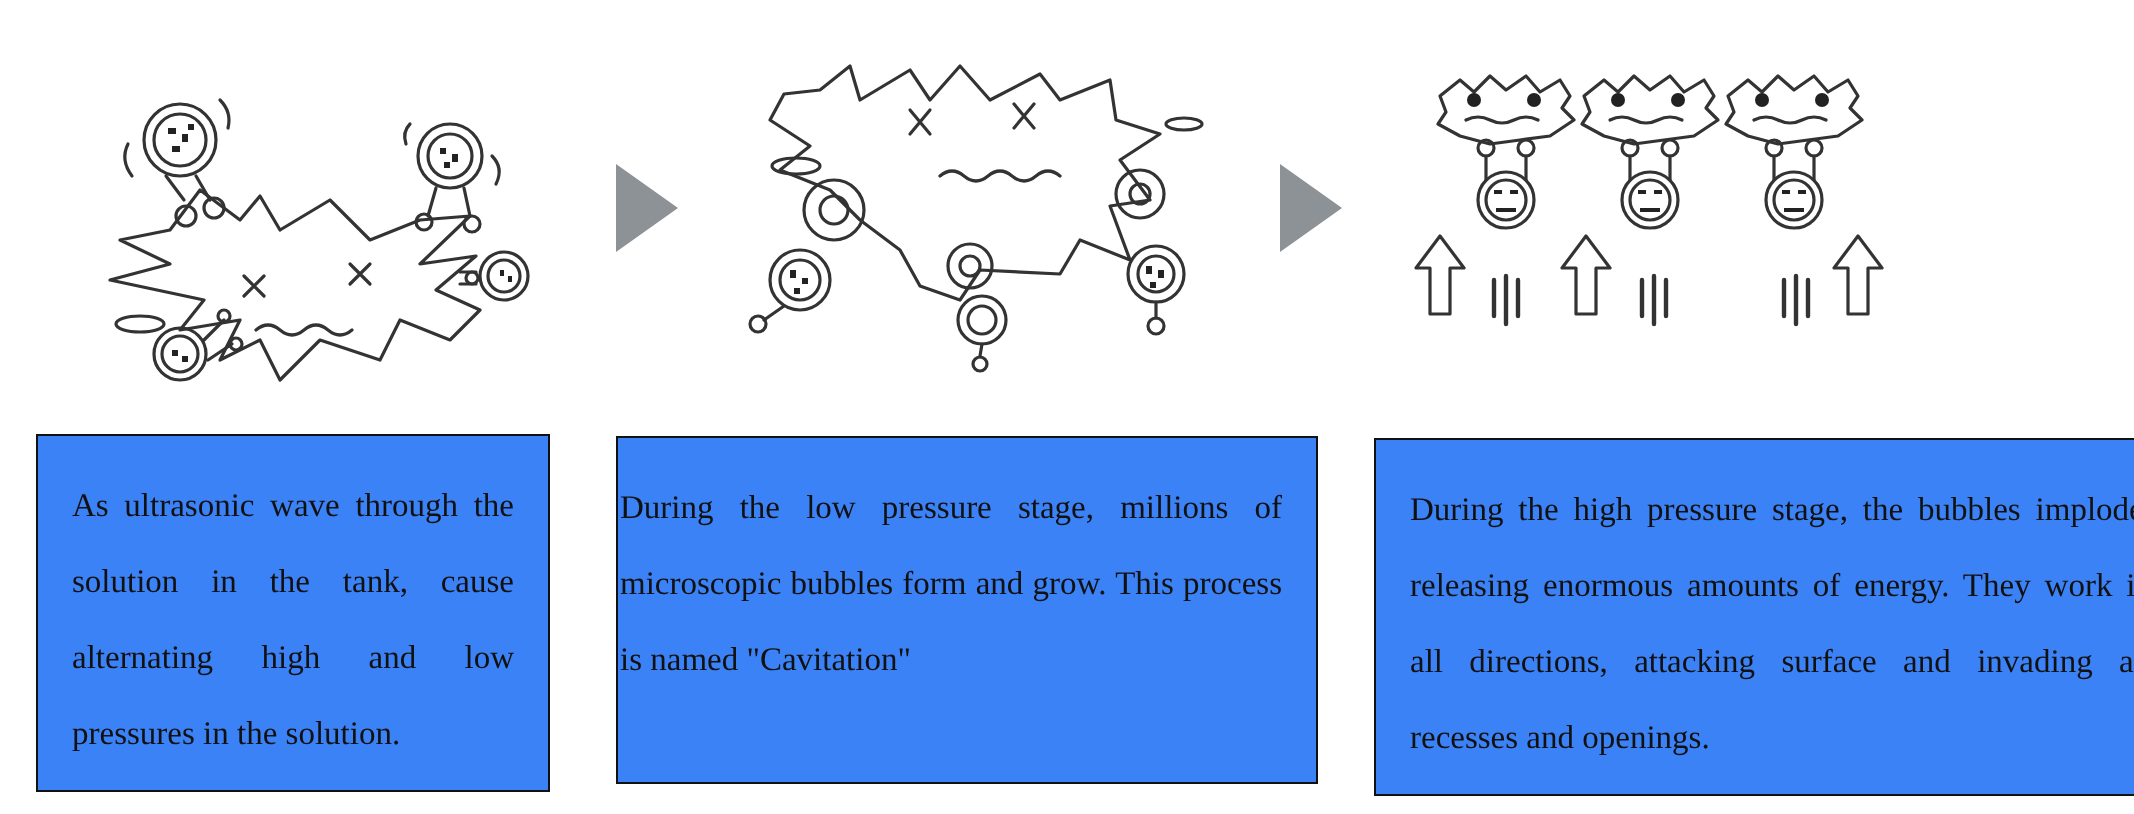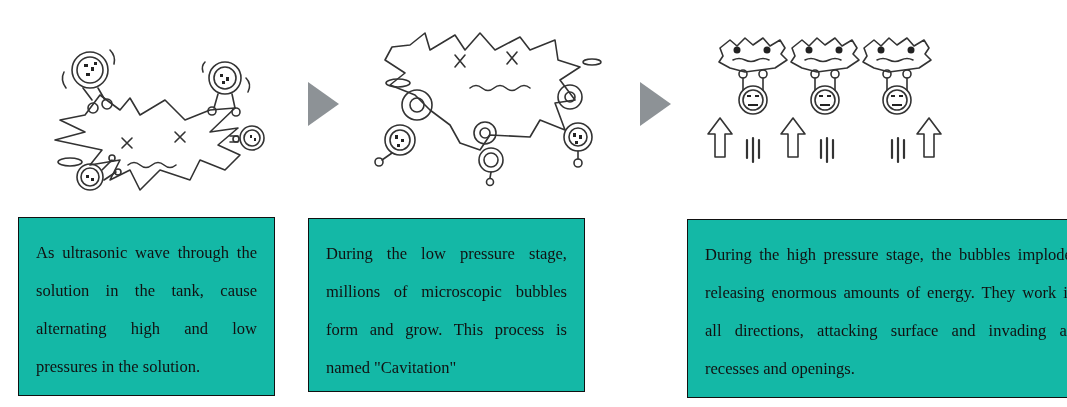--- a/index.html
+++ b/index.html
@@ -3,21 +3,21 @@
 <meta charset="utf-8">
 <style>
   html, body { margin: 0; padding: 0; background: #ffffff; }
   body { width: 1067px; height: 407px; position: relative; overflow: hidden;
          font-family: "Liberation Serif", "DejaVu Serif", serif; color: #111; }
   .panel-art { position: absolute; }
   .arrow { position: absolute; width: 0; height: 0;
            border-top: 22px solid transparent; border-bottom: 22px solid transparent;
            border-left: 31px solid #8d9296; }
   .textbox { position: absolute; border: 1.5px solid #111; box-sizing: border-box;
-             background: #14b8a6; }
+             background: #3b82f6; }
   .textbox p { margin: 0; font-size: 16.5px; line-height: 38px; text-align: justify;
                text-align-last: left; }
   svg { overflow: visible; }
   .ink { fill: none; stroke: #333; stroke-width: 1.6; stroke-linecap: round; stroke-linejoin: round; }
   .inkf { fill: #222; stroke: none; }
 </style>
 </head>
 <body>
 
 <div class="panel-art" style="left:40px; top:20px; width:240px; height:180px;">
@@ -141,19 +141,19 @@
     <path class="ink" style="stroke-width:2.2" d="M42,110 V128 M48,108 V132 M54,110 V128"></path>
     <path class="ink" style="stroke-width:2.2" d="M116,110 V128 M122,108 V132 M128,110 V128"></path>
     <path class="ink" style="stroke-width:2.2" d="M187,110 V128 M193,108 V132 M199,110 V128"></path>
   </svg>
 </div>
 
 <div class="textbox" style="left:18px; top:217px; width:257px; height:179px; padding:16px 17px 0 17px;">
   <p>As ultrasonic wave through the solution in the tank, cause alternating high and low pressures in the solution.</p>
 </div>
 
-<div class="textbox" style="left:308px; top:218px; width:277px; height:174px; padding:16px 17px 0 17px;">
+<div class="textbox" style="left:308px; top:218px; width:351px; height:174px; padding:16px 17px 0 1px;">
   <p>During the low pressure stage, millions of microscopic bubbles form and grow. This process is named "Cavitation"</p>
 </div>
 
 <div class="textbox" style="left:651px; top:219px; width:407px; height:179px; padding:16px 17px 0 17px;margin-left:36px;">
   <p>During the high pressure stage, the bubbles implode, releasing enormous amounts of energy. They work in all directions, attacking surface and invading all recesses and openings.</p>
 </div>
 
 </body></html>

